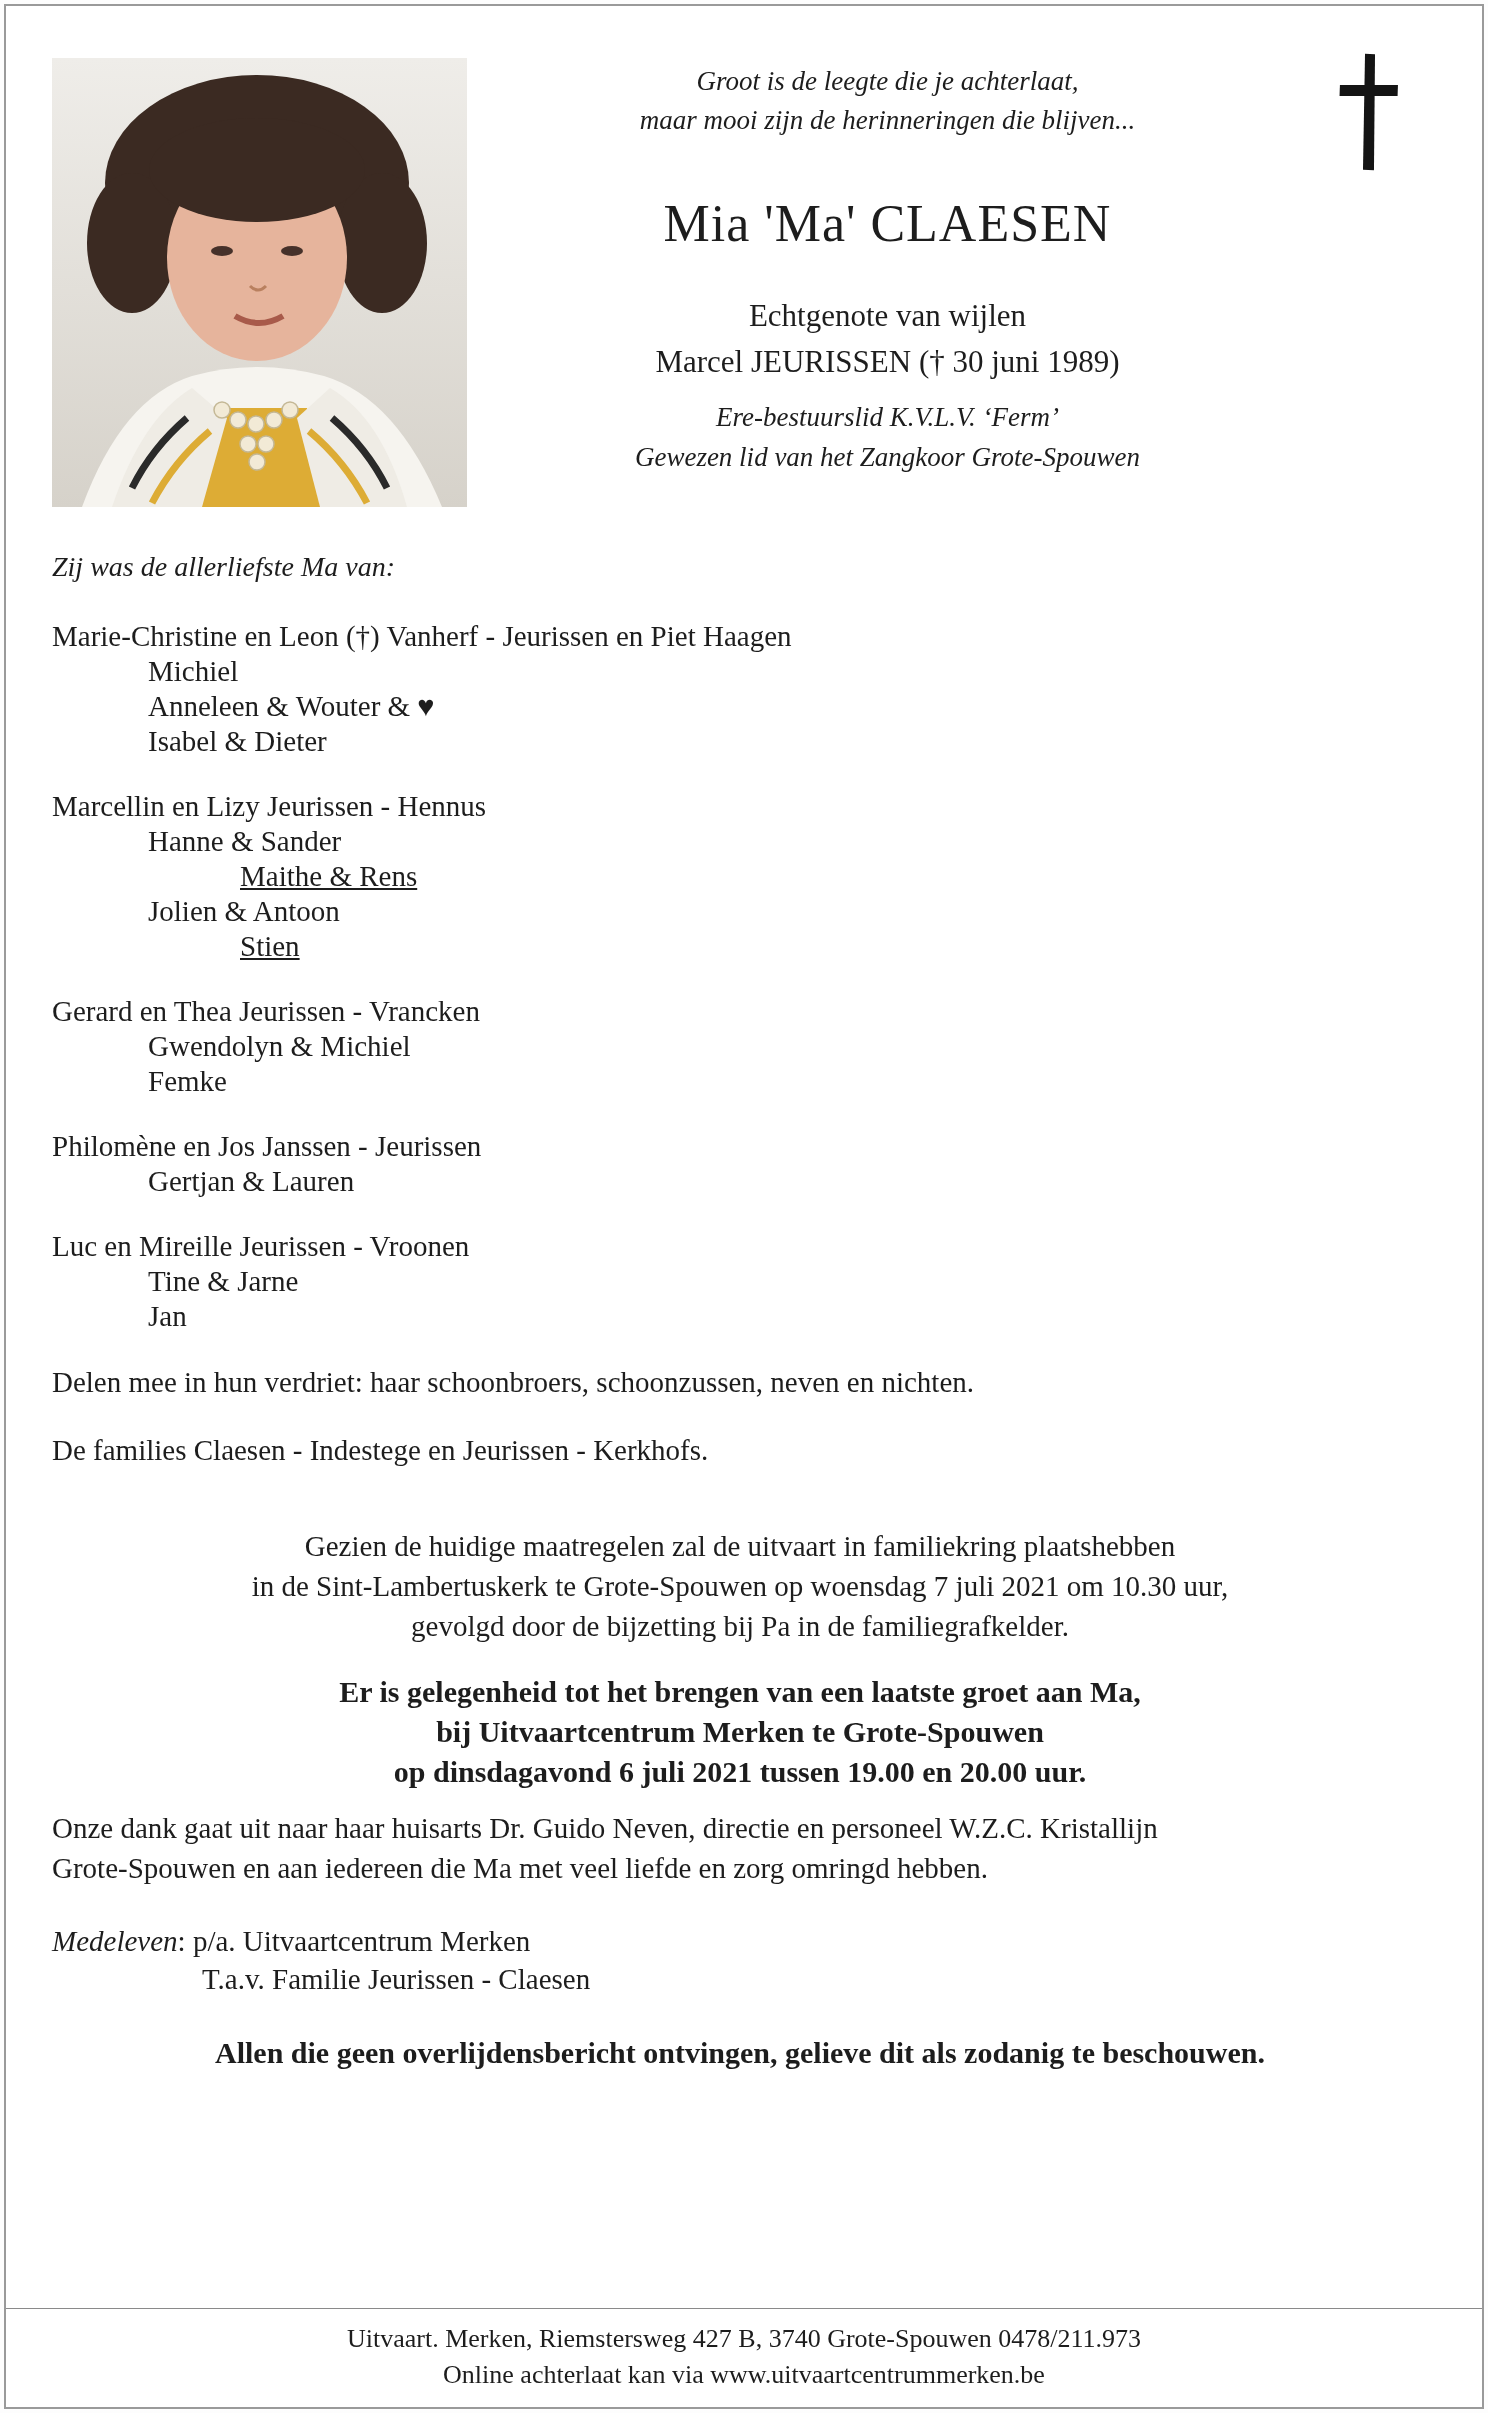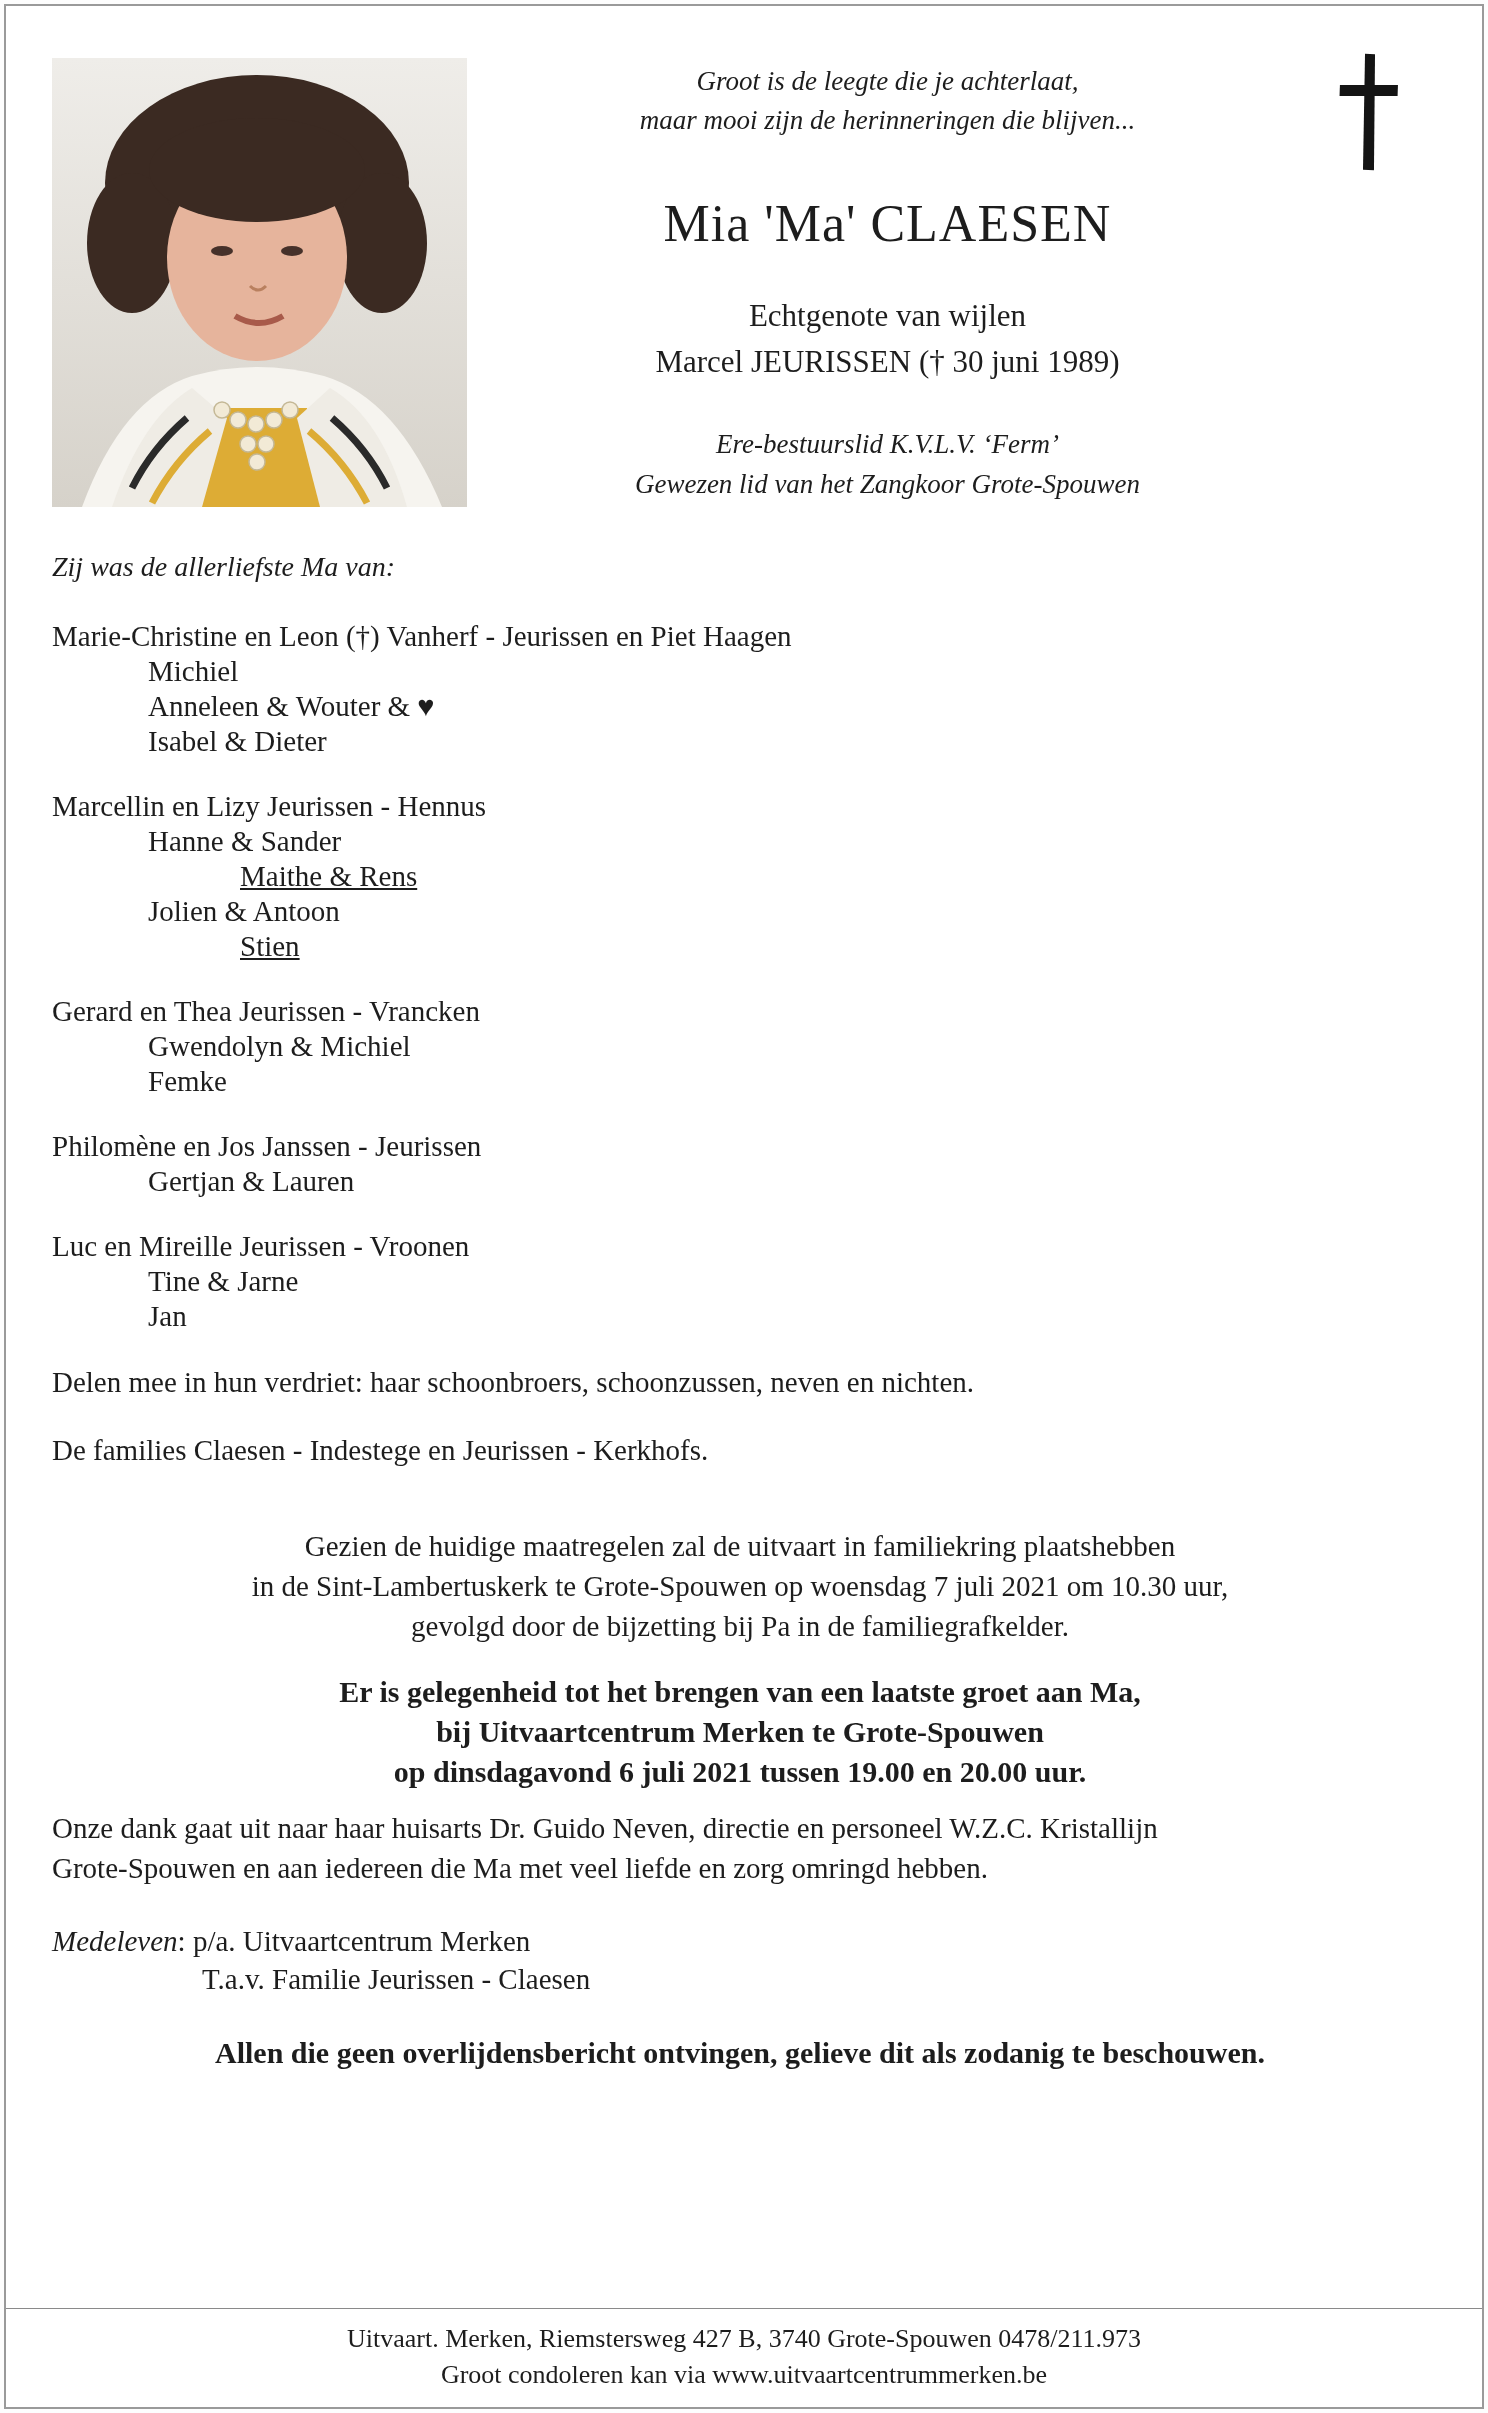--- a/index.html
+++ b/index.html
@@ -23,21 +23,21 @@
   .header { display:flex; margin-top:52px; }
   .photo-frame { width:415px; height:449px; flex:none; overflow:hidden; }
   .photo-frame svg { display:block; }
   .header-center { flex:1; text-align:center; padding:0 16px; }
   .cross-col { width:120px; flex:none; display:flex; justify-content:center; align-items:flex-start; }
   .cross-col svg { margin-top:-6px; }
 
   .epigraph { font-style:italic; font-size:27px; line-height:39px; padding-top:4px; }
   .name { font-size:52px; margin-top:54px; letter-spacing:1px; white-space:nowrap; }
   .spouse { font-size:31px; line-height:46px; margin-top:40px; }
-  .honors { font-style:italic; font-size:27px; line-height:40px; margin-top:39px; }
+  .honors { font-style:italic; font-size:27px; line-height:40px; margin-top:12px; }
 
   
   .life { text-align:center; font-size:29px; line-height:40px; margin-top:56px; }
   .family-intro { font-style:italic; font-size:28px; margin-top:44px; }
   .family-list { margin-top:36px; font-size:29px; }
   .family-group { margin-bottom:30px; }
   .fam { margin:0; line-height:35px; }
   .indent-1 { padding-left:96px; }
   .indent-2 { padding-left:188px;text-decoration:underline; }
 
@@ -193,15 +193,15 @@
     <div class="condolence">
       <div><span class="italic">Medeleven</span><span>: p/a. Uitvaartcentrum Merken</span></div>
       <div class="second">T.a.v. Familie Jeurissen - Claesen</div>
     </div>
 
     <div class="notice">Allen die geen overlijdensbericht ontvingen, gelieve dit als zodanig te beschouwen.</div>
   </div>
 
   <div class="footer">
     <div>Uitvaart. Merken, Riemstersweg 427 B, 3740 Grote-Spouwen  0478/211.973</div>
-    <div>Groot condoleren kan via www.uitvaartcentrummerken.be</div>
+    <div>Online achterlaat kan via www.uitvaartcentrummerken.be</div>
   </div>
 </div>
 
 </body></html>

